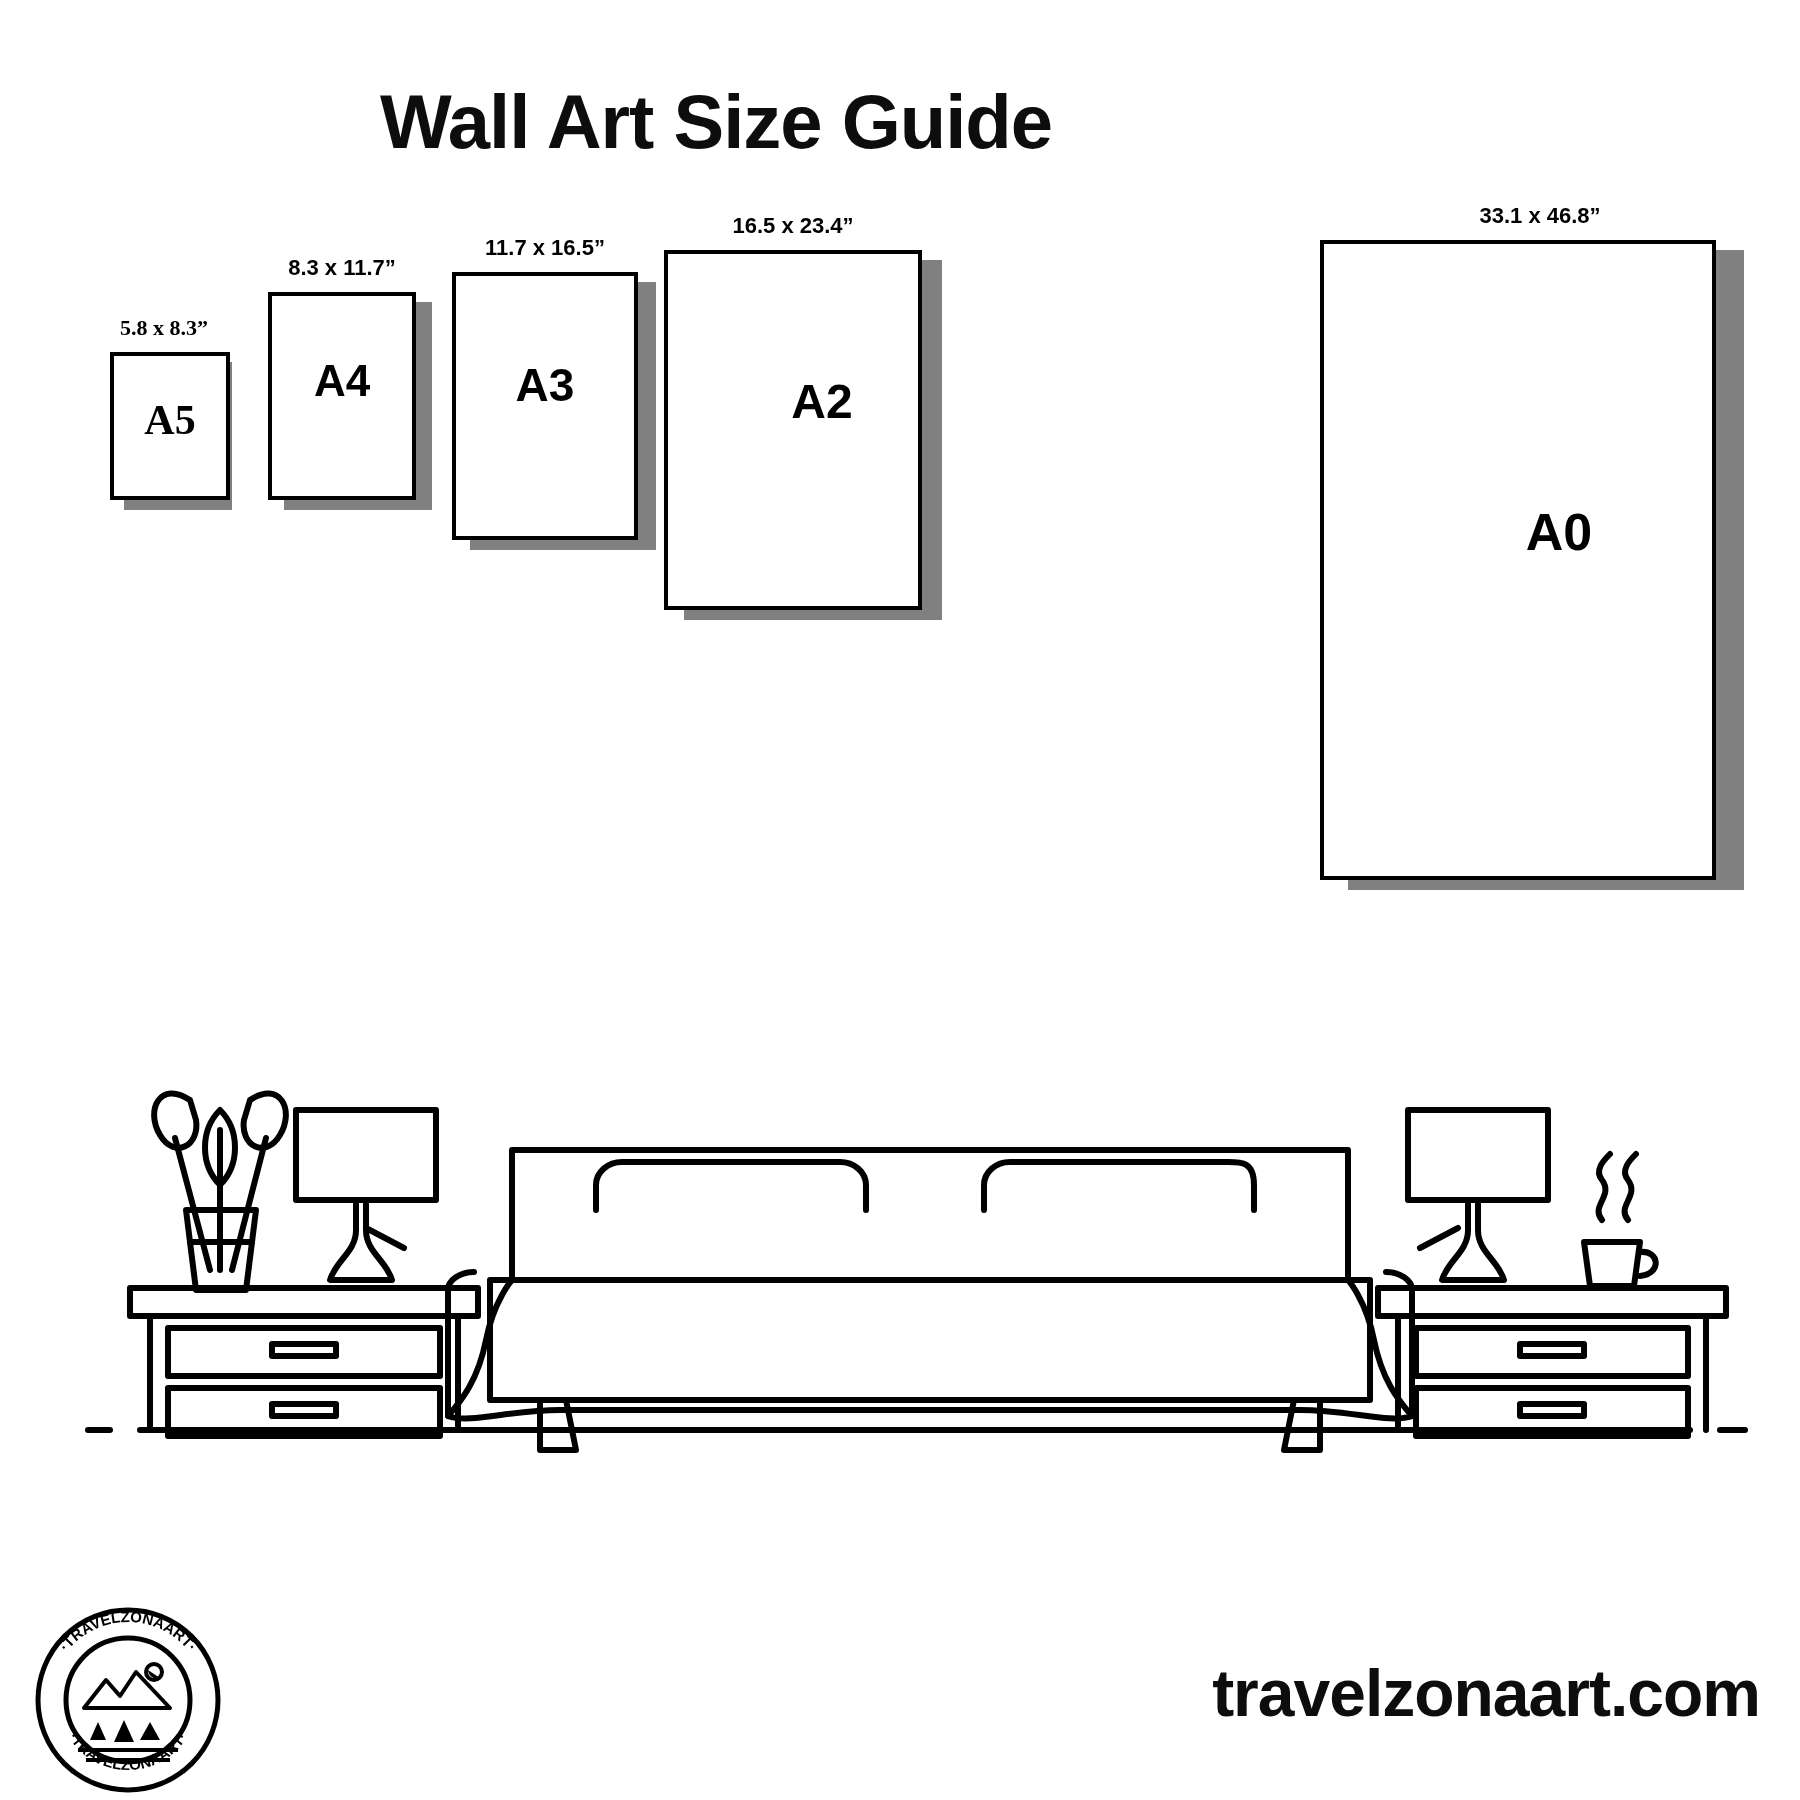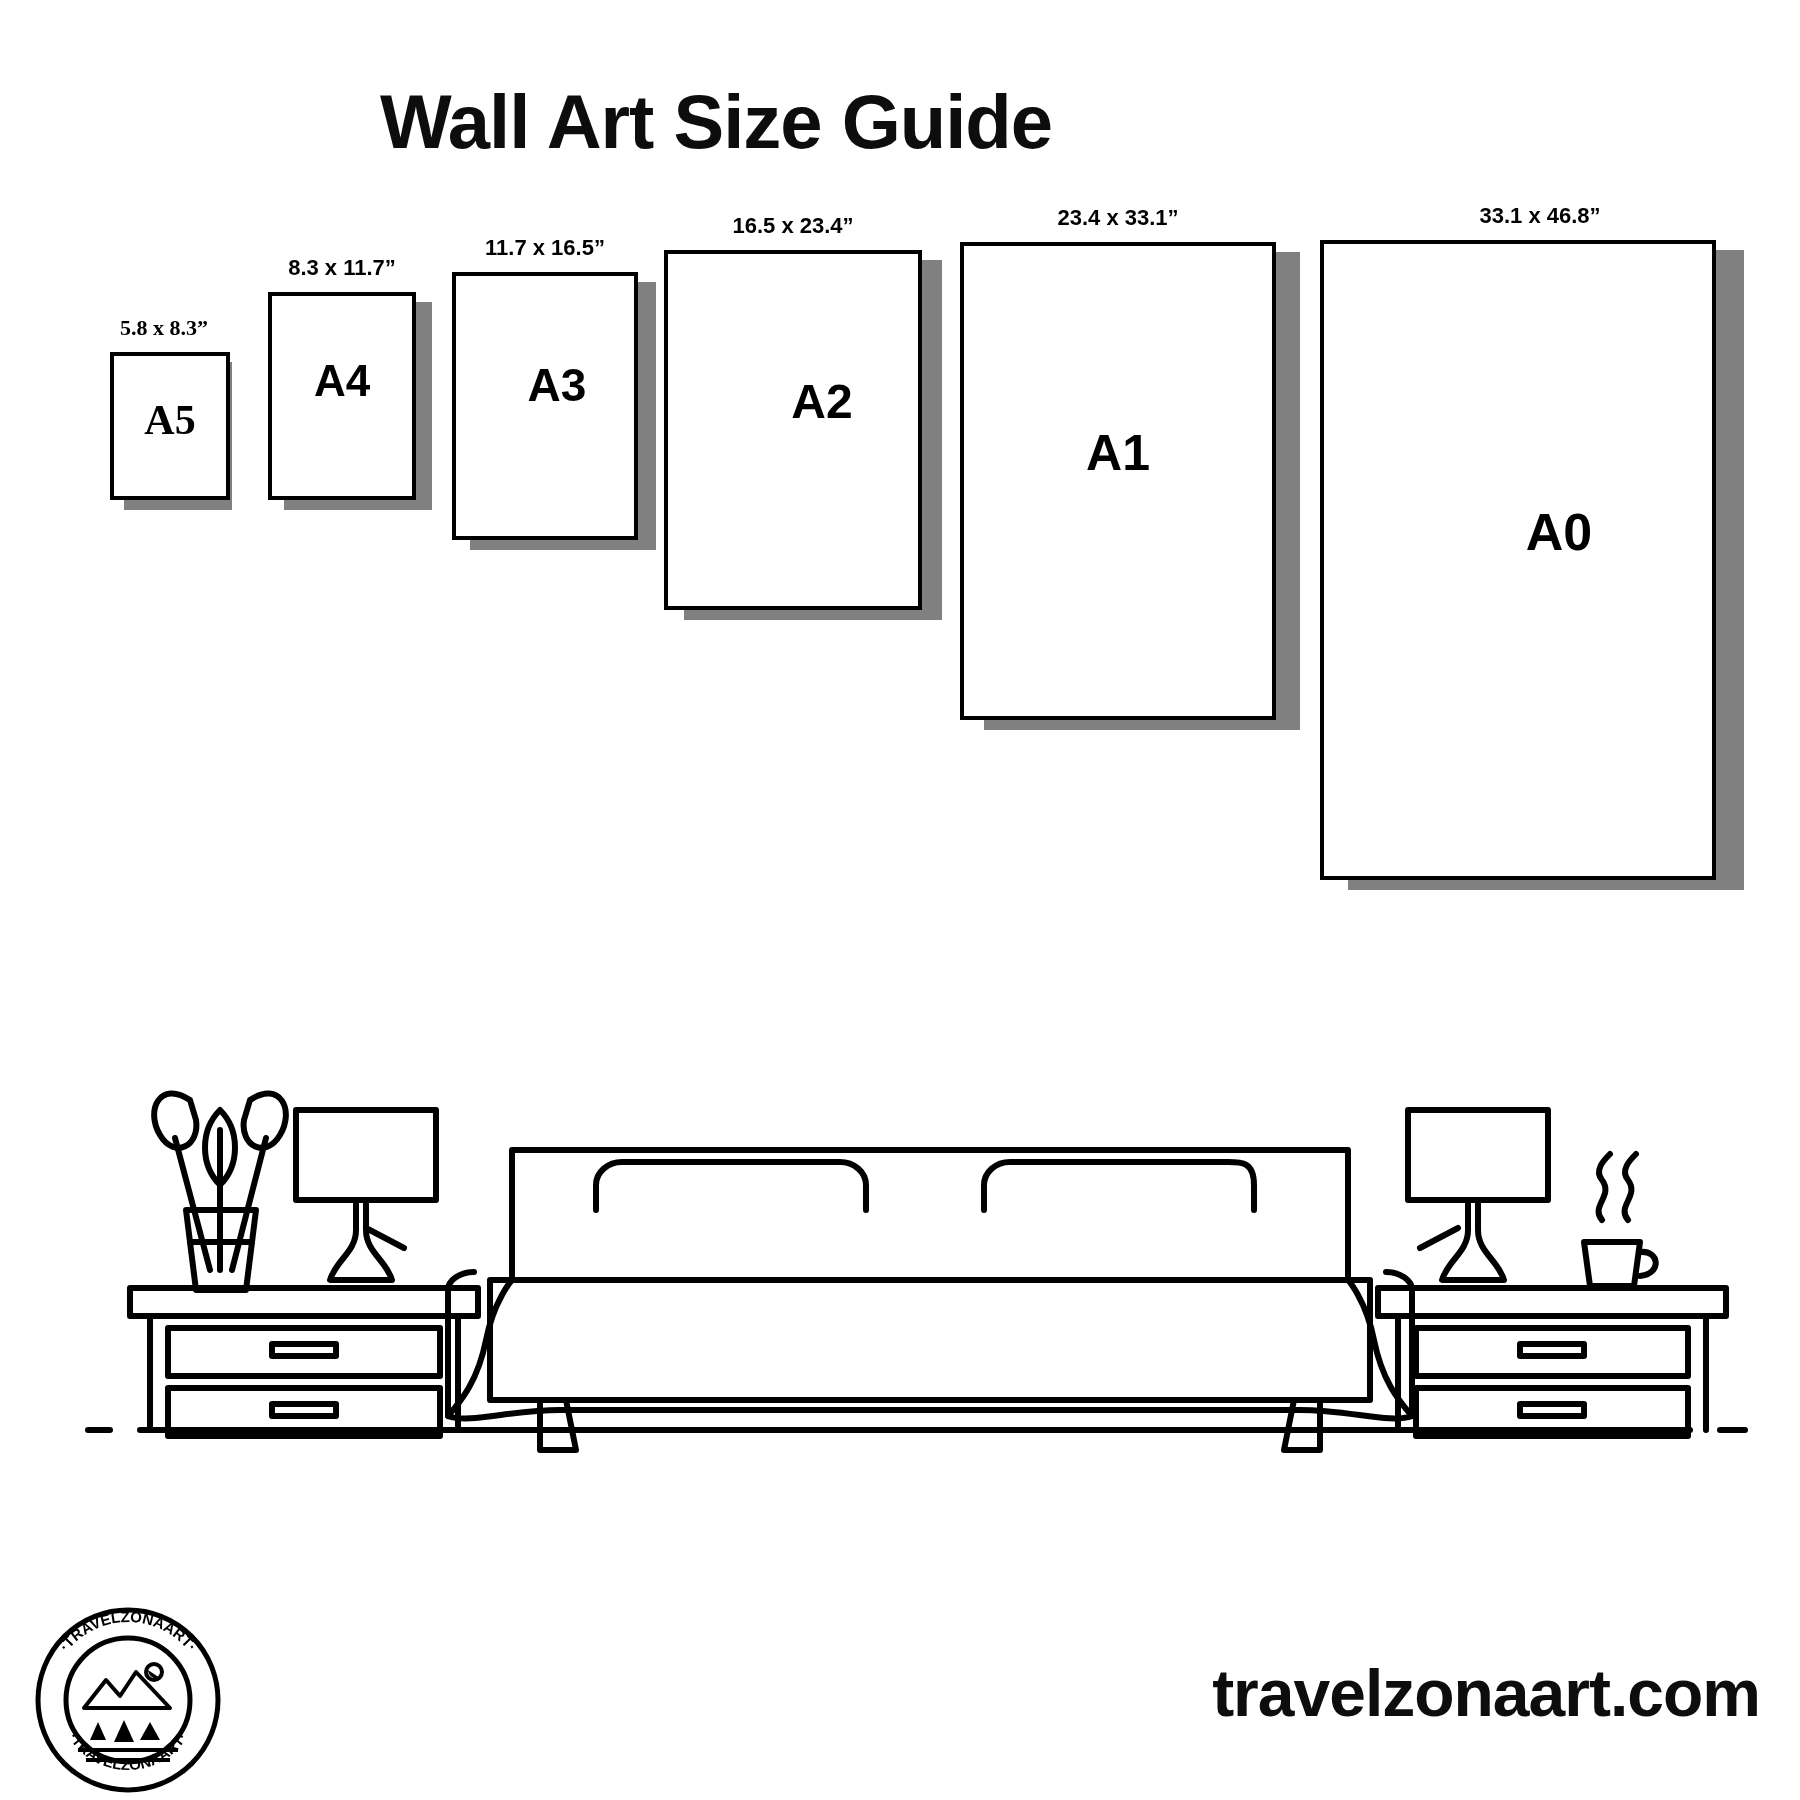--- a/index.html
+++ b/index.html
@@ -117,39 +117,32 @@
     <div class="frame-shadow" style="left:16px; top:47px; width:148px; height:208px;"></div>
     <div class="frame-box" style="left:0; top:37px; width:148px; height:208px;">
       <div class="frame-name" style="top:60px; font-size:44px;">A4</div>
     </div>
   </div>
 
   <div class="frame-group" style="left:452px; bottom:490px; width:186px; height:305px;">
     <div class="frame-label" style="top:0;">11.7 x 16.5”</div>
     <div class="frame-shadow" style="left:18px; top:47px; width:186px; height:268px;"></div>
     <div class="frame-box" style="left:0; top:37px; width:186px; height:268px;">
-      <div class="frame-name" style="top:82px; font-size:46px;padding-left:12px;">A3</div>
+      <div class="frame-name" style="top:82px; font-size:46px;">A3</div>
     </div>
   </div>
 
   <div class="frame-group" style="left:664px; bottom:420px; width:258px; height:397px;">
     <div class="frame-label" style="top:0;">16.5 x 23.4”</div>
     <div class="frame-shadow" style="left:20px; top:47px; width:258px; height:360px;"></div>
     <div class="frame-box" style="left:0; top:37px; width:258px; height:360px;">
       <div class="frame-name" style="top:120px; font-size:48px;padding-left:29px;">A2</div>
     </div>
   </div>
 
-  <div class="frame-group" style="left:960px; bottom:310px; width:316px; height:515px;">
-    <div class="frame-label" style="top:0;">23.4 x 33.1”</div>
-    <div class="frame-shadow" style="left:24px; top:47px; width:316px; height:478px;"></div>
-    <div class="frame-box" style="left:0; top:37px; width:316px; height:478px;">
-      <div class="frame-name" style="top:178px; font-size:50px;">A1</div>
-    </div>
-  </div>
 
   <div class="frame-group" style="left:1320px; bottom:150px; width:440px; height:677px;">
     <div class="frame-label" style="top:0;">33.1 x 46.8”</div>
     <div class="frame-shadow" style="left:28px; top:47px; width:396px; height:640px;"></div>
     <div class="frame-box" style="left:0; top:37px; width:396px; height:640px;">
       <div class="frame-name" style="top:258px; font-size:52px;margin-left:41px;">A0</div>
     </div>
   </div>
 
 </div>

